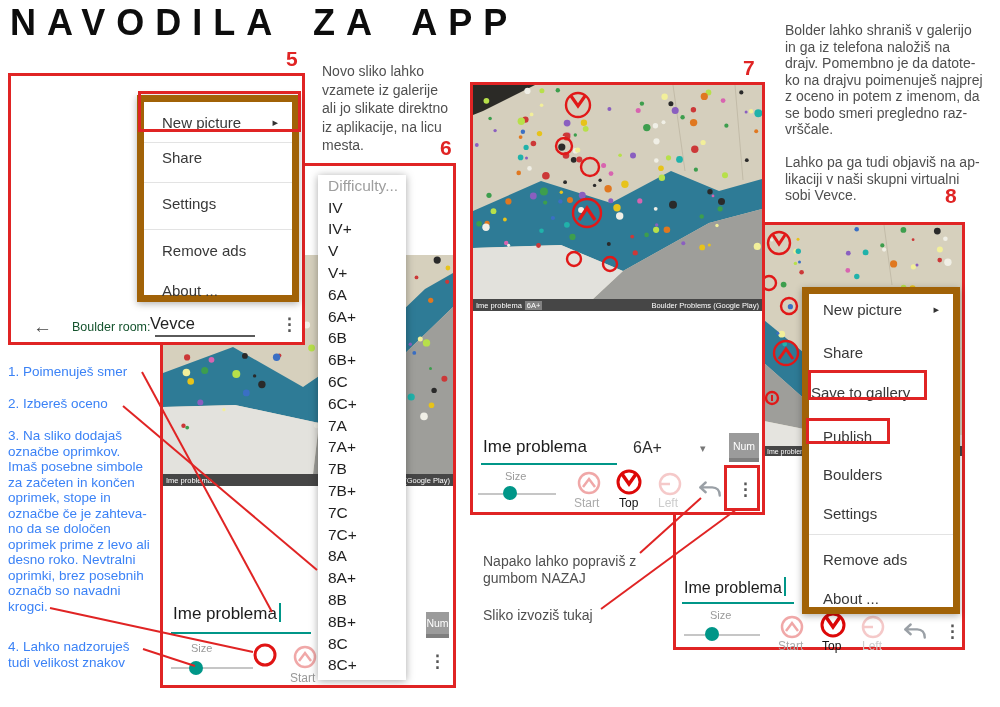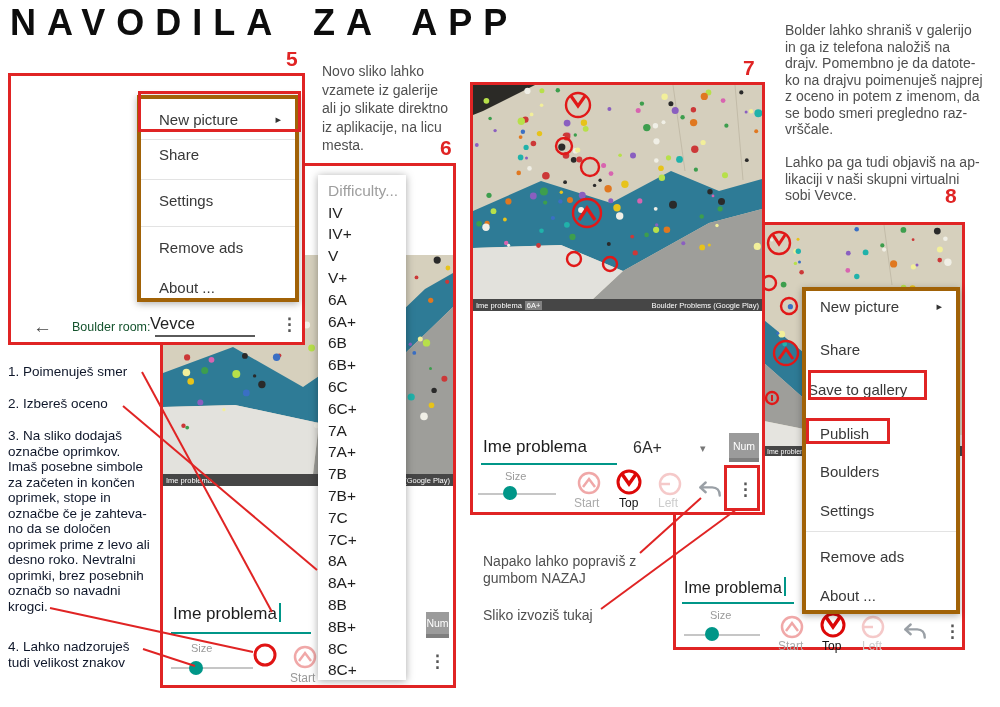--- a/index.html
+++ b/index.html
@@ -4,46 +4,46 @@
 <style>
   :root{ --red:#e02424; --teal:#009688; }
   html,body{margin:0;padding:0;background:#fff;}
   body{font-family:"Liberation Sans", sans-serif;}
   #page{position:relative;width:1000px;height:707px;background:#fff;overflow:hidden;}
   .abs{position:absolute;}
   .preline{white-space:pre-line;}
   #title{left:10px;top:2px;font-size:36px;font-weight:800;letter-spacing:11px;word-spacing:10px;color:#0d0d0d;}
   .step{color:var(--red);font-weight:bold;font-size:21px;z-index:45;}
   .note{color:#4f4f4f;font-size:14px;line-height:18.5px;}
-  .note-sm{color:#0f172a;font-size:13.5px;line-height:15.5px;}
+  .note-sm{color:#3b82f6;font-size:13.5px;line-height:15.5px;}
   .panel{position:absolute;background:#fff;border:3px solid var(--red);box-sizing:border-box;}
   .photo{position:absolute;overflow:hidden;}
   .caption{position:absolute;left:0;right:0;bottom:0;background:rgba(56,56,56,.93);color:#fff;font-size:7.5px;display:flex;align-items:center;padding:0 3px;box-sizing:border-box;}
   .caption .spacer{flex:1;}
   .badge{background:#828282;padding:0 2px;margin-left:3px;}
-  .menu-card{position:absolute;background:#fff;border:4px solid #a16207;box-shadow:0 2px 7px rgba(0,0,0,.3);box-sizing:border-box;text-align:right;}
+  .menu-card{position:absolute;background:#fff;border:7px solid #a16207;box-shadow:0 2px 7px rgba(0,0,0,.3);box-sizing:border-box;text-align:right;}
   .menu-item{position:absolute;left:0;right:0;height:28px;display:flex;align-items:center;padding-left:18px;font-size:15px;color:#383838;}
   .menu-item .sub{position:absolute;right:14px;font-size:11px;color:#333;}
   .divider{position:absolute;left:0;right:0;height:1px;background:#e3e3e3;}
   .redbox{position:absolute;border:3px solid var(--red);z-index:6;}
   .num-btn{position:absolute;background:#9b9b9b;border-bottom:4px solid #7f7f7f;color:#fff;font-size:10.5px;display:flex;align-items:center;justify-content:center;box-sizing:border-box;}
   .slider-track{position:absolute;height:2px;background:#c6c6c6;}
   .slider-dot{position:absolute;width:14px;height:14px;border-radius:50%;background:var(--teal);}
   .size-label{position:absolute;font-size:11px;color:#9a9a9a;}
   .tool-label{position:absolute;font-size:12px;}
   .input-text{position:absolute;font-size:17px;color:#1c1c1c;white-space:nowrap;}
   .input-line{position:absolute;height:2px;background:var(--teal);}
   .cursor{display:inline-block;width:2px;height:19px;background:var(--teal);margin-left:2px;vertical-align:-3px;}
   .dots{position:absolute;font-size:17px;color:#555;font-weight:bold;line-height:1;}
   .grade-text{position:absolute;font-size:16px;color:#2e2e2e;}
   .caret{position:absolute;font-size:11px;color:#777;}
   .back-arrow{position:absolute;font-size:19px;color:#474747;}
   .bar-label{position:absolute;font-size:12.5px;color:#14532d;}
   .bar-value{position:absolute;font-size:16.5px;color:#222;}
-  .diff-list{position:absolute;background:#fff;box-shadow:0 1px 8px rgba(0,0,0,.35);padding-top:5px;box-sizing:border-box;overflow:hidden;z-index:5;}
+  .diff-list{position:absolute;background:#fff;box-shadow:0 1px 8px rgba(0,0,0,.35);box-sizing:border-box;overflow:hidden;z-index:5;}
   .diff-item{height:21.8px;font-size:15.5px;color:#1f1f1f;padding-left:10px;display:flex;align-items:center;}
   .diff-list .diff-item:first-child{color:#9e9e9e;}
   #overlay{position:absolute;left:0;top:0;z-index:40;pointer-events:none;}
   svg{display:block;}
 </style>
 </head>
 <body>
 
 <div id="page">
 

